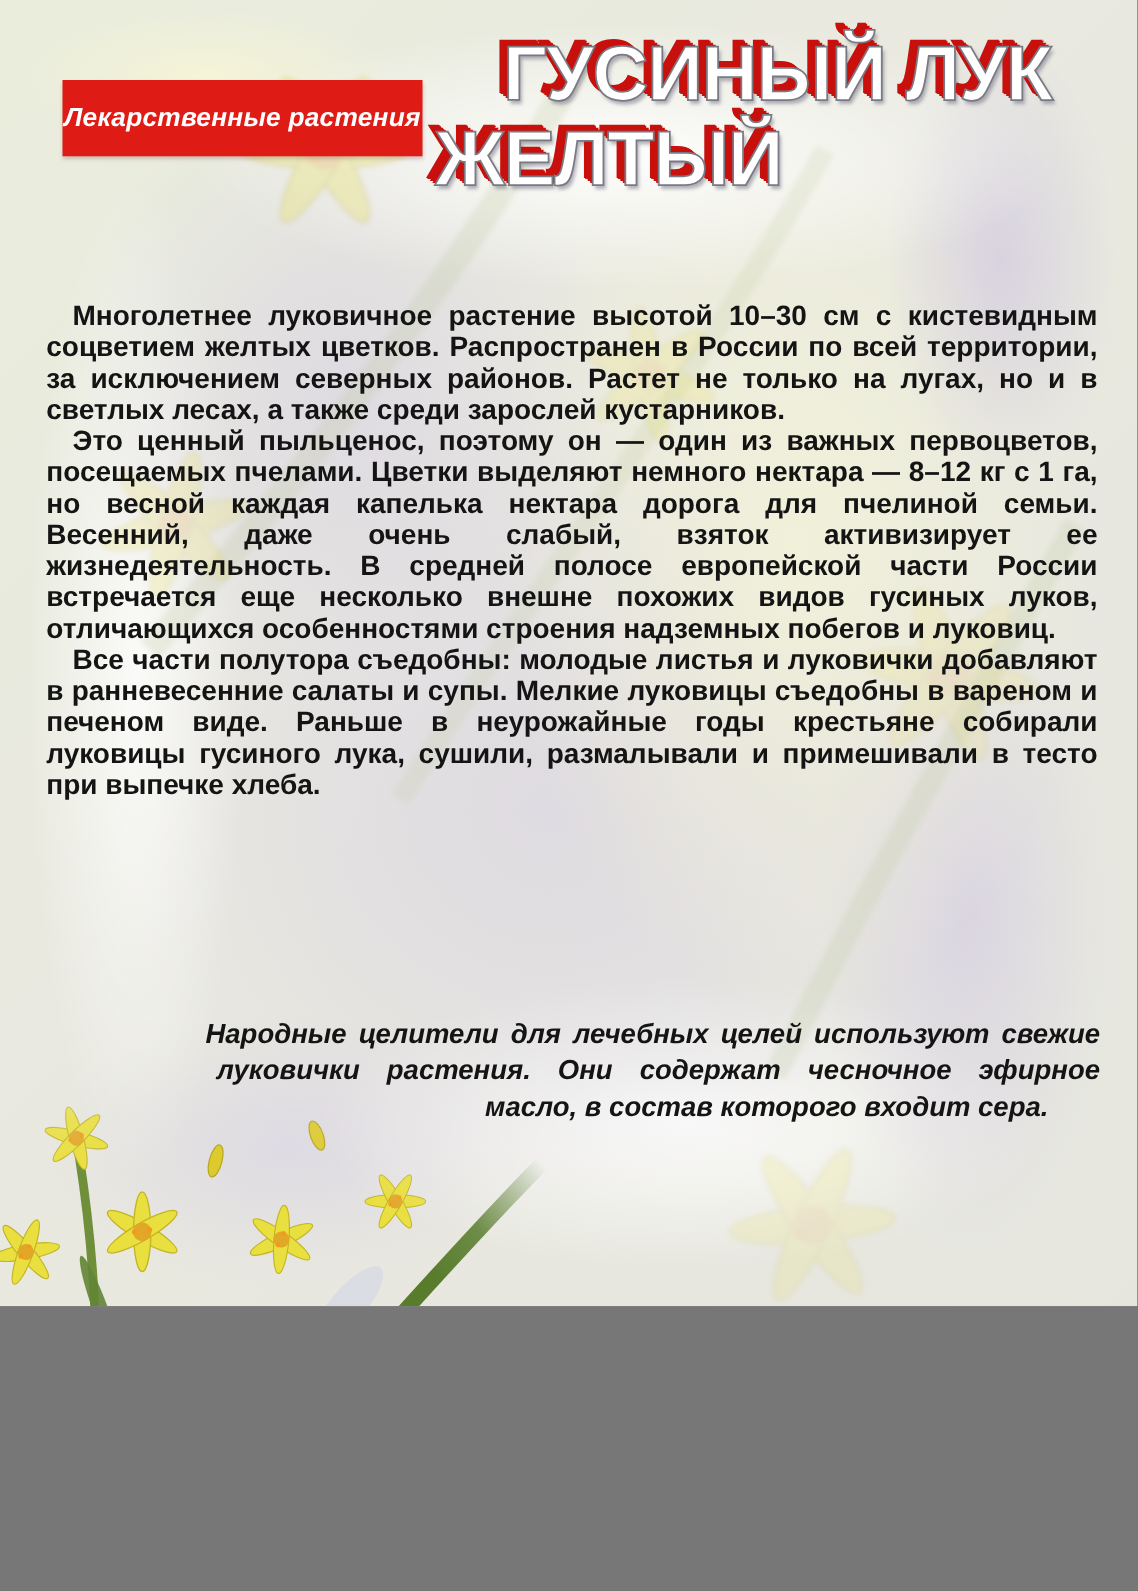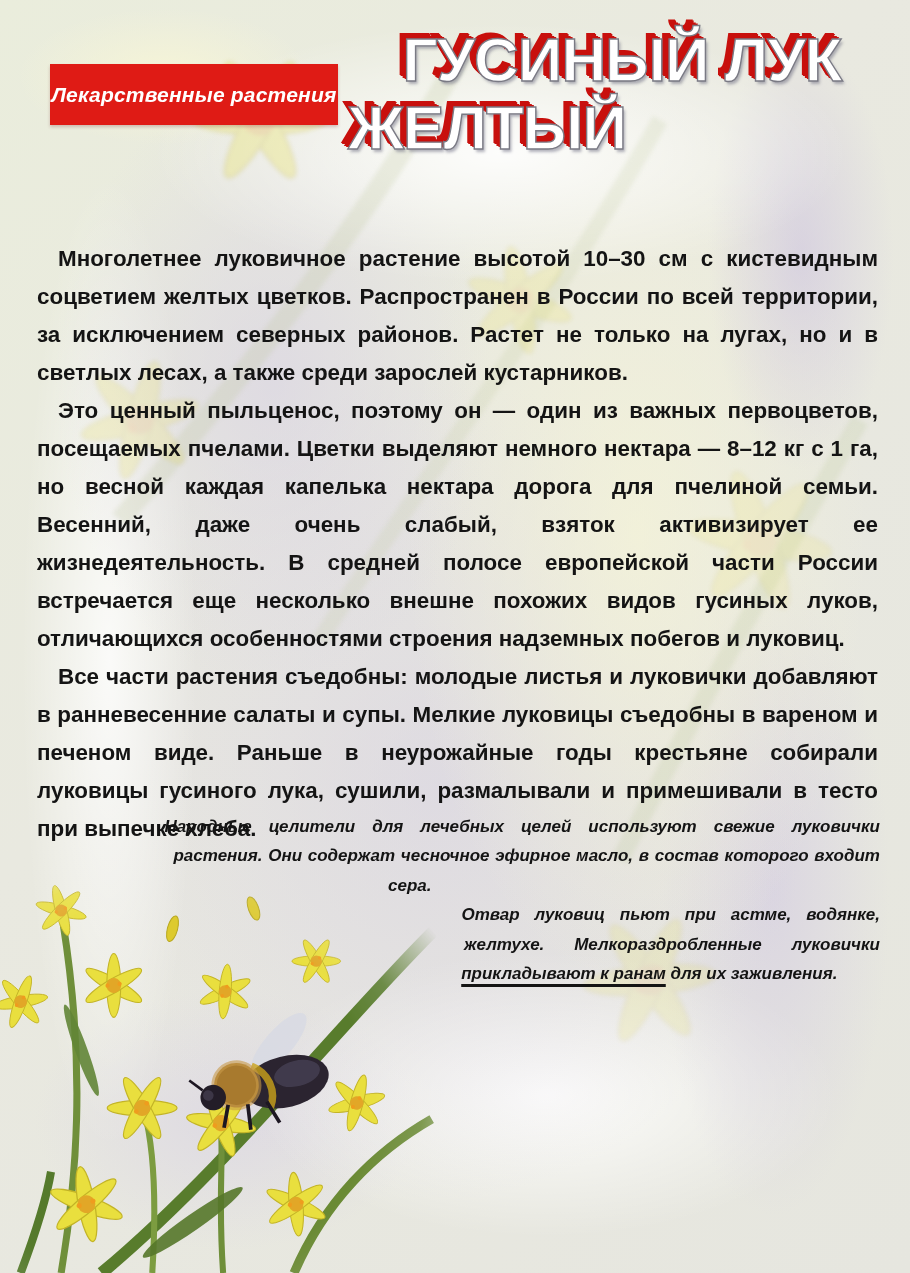--- a/index.html
+++ b/index.html
@@ -1,18 +1,18 @@
 <!DOCTYPE html>
 <html><head>
 <meta charset="utf-8">
 <style>
   html,body{margin:0;padding:0;}
   body{font-family:"Liberation Sans",sans-serif;background:#777;}
   .page{
-    position:relative;width:910px;height:1273px;overflow:hidden;margin:0 auto;
+    position:relative;width:910px;height:1045px;overflow:hidden;margin:0 auto;
     background:
       radial-gradient(closest-side at 18% 6%, rgba(248,246,214,.85), rgba(248,246,214,0) 90%),
       radial-gradient(closest-side at 55% 12%, rgba(255,255,255,.9), rgba(255,255,255,0) 85%),
       radial-gradient(closest-side at 88% 20%, rgba(209,201,223,.7), rgba(209,201,223,0) 85%),
       radial-gradient(closest-side at 30% 30%, rgba(213,206,228,.55), rgba(213,206,228,0) 80%),
       radial-gradient(closest-side at 70% 42%, rgba(244,243,216,.8), rgba(244,243,216,0) 85%),
       radial-gradient(closest-side at 12% 52%, rgba(255,255,255,.8), rgba(255,255,255,0) 80%),
       radial-gradient(closest-side at 48% 62%, rgba(212,205,227,.5), rgba(212,205,227,0) 85%),
       radial-gradient(closest-side at 85% 70%, rgba(210,202,226,.6), rgba(210,202,226,0) 85%),
       radial-gradient(closest-side at 60% 86%, rgba(255,255,254,.9), rgba(255,255,255,0) 80%),
@@ -48,29 +48,29 @@
   .title-line1{text-align:center;}
   .title-row2{display:flex;align-items:center;}
   .latin{
     margin-left:48px;padding-bottom:4px;text-align:right;
     color:#15151f;font-weight:bold;font-size:23px;line-height:1.2;letter-spacing:.2px;
   }
 
   
   .article{
     position:absolute;left:37px;top:240px;width:841px;
-    font-size:22.4px;font-weight:bold;line-height:38px;color:#141414;
+    font-size:22.4px;font-weight:bold;line-height:25px;color:#141414;
     text-align:justify;
   }
   .article p{margin:0;text-indent:21px;}
 
   
   .folk{
     position:absolute;left:37px;top:812px;width:843px;height:461px;
-    font-size:17px;font-weight:bold;font-style:italic;line-height:29.4px;color:#141414;
+    font-size:22px;font-weight:bold;font-style:italic;line-height:29.4px;color:#141414;
     text-align:justify;z-index:3;
   }
   .folk p{margin:0;}
   .shape{
     float:left;width:430px;height:461px;
     shape-outside:polygon(0px 0px,25px 5px,115px 30px,132px 85px,335px 95px,415px 125px,412px 148px,370px 165px,322px 190px,335px 225px,300px 255px,283px 285px,315px 315px,342px 345px,290px 370px,300px 461px,0px 461px);
     shape-margin:12px;
   }
   .u{ text-decoration:underline;text-decoration-thickness:2.5px;text-underline-offset:5px;}
 
@@ -116,21 +116,21 @@
   <div class="title">
     <div class="big title-line1">ГУСИНЫЙ ЛУК</div>
     <div class="title-row2">
       <div class="big">ЖЕЛТЫЙ</div>
     </div>
   </div>
 
   <div class="article">
     <p>Многолетнее луковичное растение высотой 10–30 см с кистевидным соцветием желтых цветков. Распространен в России по всей территории, за исключением северных районов. Растет не только на лугах, но и в светлых лесах, а также среди зарослей кустарников.</p>
     <p>Это ценный пыльценос, поэтому он — один из важных первоцветов, посещаемых пчелами. Цветки выделяют немного нектара — 8–12 кг с 1 га, но весной каждая капелька нектара дорога для пчелиной семьи. Весенний, даже очень слабый, взяток активизирует ее жизнедеятельность. В средней полосе европейской части России встречается еще несколько внешне похожих видов гусиных луков, отличающихся особенностями строения надземных побегов и луковиц.</p>
-    <p>Все части растения съедобны: молодые листья и луковички добавляют в ранневесенние салаты и супы. Мелкие луковицы съедобны в вареном и печеном виде. Раньше в неурожайные годы крестьяне собирали луковицы гусиного лука, сушили, размалывали и примешивали в тесто при выпечке хлеба.</p>
+    <p>Все части полутора съедобны: молодые листья и луковички добавляют в ранневесенние салаты и супы. Мелкие луковицы съедобны в вареном и печеном виде. Раньше в неурожайные годы крестьяне собирали луковицы гусиного лука, сушили, размалывали и примешивали в тесто при выпечке хлеба.</p>
   </div>
 
   <svg class="photo" viewBox="0 0 440 400" aria-hidden="true">
     <g>
       <path d="M110,400 C230,300 340,160 440,60" stroke="#587c2c" stroke-width="12" fill="none"></path>
       <path d="M300,400 C330,330 380,280 436,248" stroke="#6a8a34" stroke-width="9" fill="none"></path>
       <path d="M70,400 C85,310 95,200 72,55" stroke="#6f8f3a" stroke-width="7" fill="none"></path>
       <path d="M160,400 C165,320 160,270 152,240" stroke="#7c9c40" stroke-width="6" fill="none"></path>
       <path d="M230,400 C225,330 230,292 228,262" stroke="#6f8f3a" stroke-width="6" fill="none"></path>
       <path d="M30,400 C45,360 55,330 60,300" stroke="#557a2c" stroke-width="8" fill="none"></path>
@@ -161,16 +161,15 @@
       <circle cx="-42" cy="4" r="12" fill="#231d28"></circle>
       <circle cx="-46" cy="1" r="5" fill="#3c3646"></circle>
       <path d="M-30,14 l-9,20 M-12,18 l-3,24 M6,20 l7,22" stroke="#1d1722" stroke-width="3.5" fill="none"></path>
       <path d="M-50,-5 l-10,-12" stroke="#1d1722" stroke-width="2.5" fill="none"></path>
     </g>
   </svg>
 
   <div class="folk">
     <div class="shape"></div>
     <p>Народные целители для лечебных целей используют свежие луковички растения. Они содержат чесночное эфирное масло, в состав которого входит сера.</p>
-    <p><span>Отвар луковиц пьют при астме, водянке, желтухе. Мелкораздробленные луковички </span><span class="u">прикладывают к ранам</span><span> для их заживления.</span></p>
   </div>
 
 </div>
 
 </body></html>

